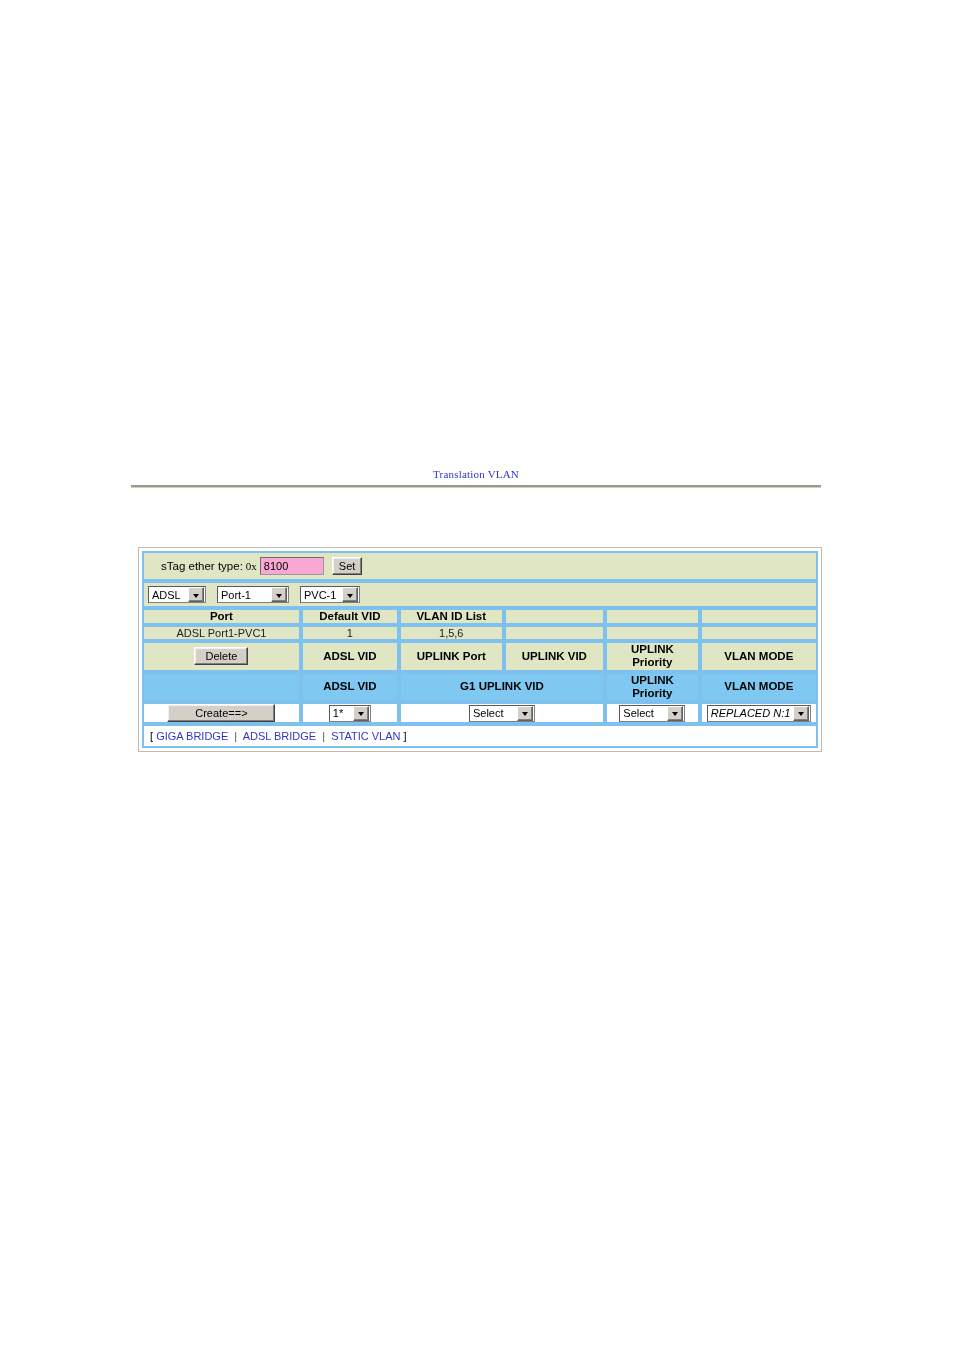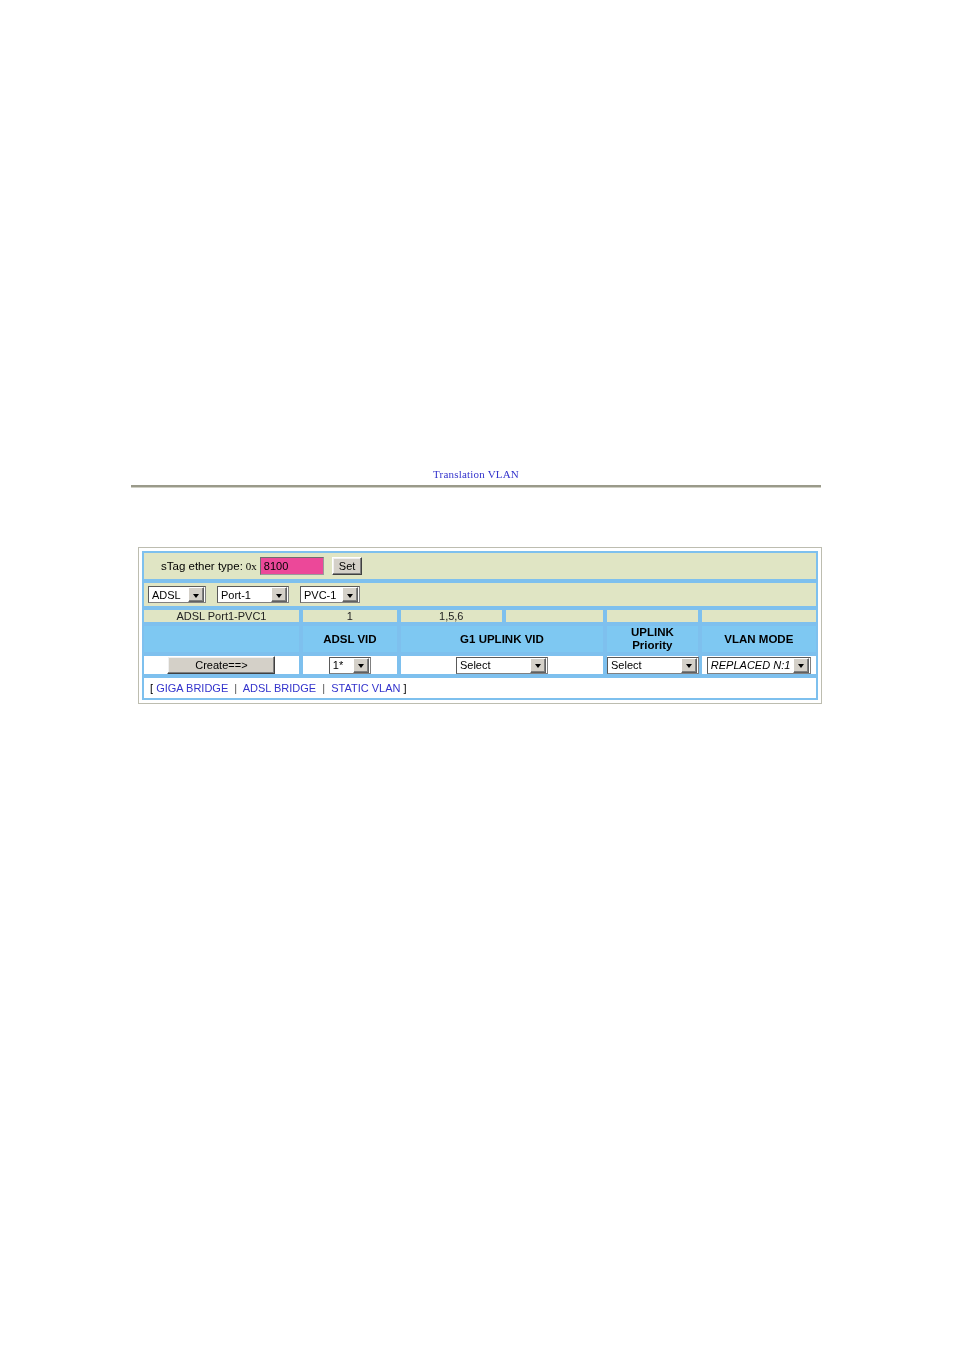--- a/index.html
+++ b/index.html
@@ -144,21 +144,21 @@
     font-size: 11px;
     font-family: "Liberation Serif", serif;
     margin-left: 3px;
   }
   input.txt {
     font-family: "Liberation Sans", sans-serif;
     font-size: 11px;
     border: 1px solid #9a9a9a;
     border-top-color: #6e6e6e;
     border-left-color: #6e6e6e;
-    background: #ec4899;
+    background: #f9a8d4;
     height: 16px;
     width: 56px;
     padding: 0 3px;
     margin-left: 3px;
     box-sizing: content-box;
     color: #000;
   }
   button.btn {
     font-family: "Liberation Sans", sans-serif;
     font-size: 11px;
@@ -217,21 +217,21 @@
     margin-top: -1px;
     border-left: 3px solid transparent;
     border-right: 3px solid transparent;
     border-top: 4px solid #000;
   }
 
   .sel-adsl   { width: 58px; }
   .sel-port   { width: 72px; }
   .sel-pvc    { width: 60px; }
   .sel-vid    { width: 42px; }
-  .sel-select { width: 92px; }
+  .sel-select { width: 66px; }
   .sel-mode   { width: 104px; font-style: italic; }
 
   .selector-row {
     display: flex;
     align-items: center;
     gap: 11px;
     padding: 3px 4px;
   }
 
   
@@ -306,30 +306,51 @@
               <span class="arrow"></span>
             </span>
             <span class="sel sel-pvc">
               <span class="lbl">PVC-1</span>
               <span class="arrow"></span>
             </span>
           </div>
         </td>
       </tr>
 
+      <tr>
+        <td class="beige hdr">Port</td>
+        <td class="beige hdr">Default VID</td>
+        <td class="beige hdr">VLAN ID List</td>
+        <td class="beige hdr">&nbsp;</td>
+        <td class="beige hdr">&nbsp;</td>
+        <td class="beige hdr">&nbsp;</td>
+      </tr>
 
       <tr>
         <td class="beige datacell">ADSL Port1-PVC1</td>
         <td class="beige datacell">1</td>
         <td class="beige datacell">1,5,6</td>
         <td class="beige datacell">&nbsp;</td>
         <td class="beige datacell">&nbsp;</td>
         <td class="beige datacell">&nbsp;</td>
       </tr>
 
+      <tr>
+        <td class="beige ctr">
+          <button class="btn" style="min-width:54px;">Delete</button>
+        </td>
+        <td class="beige hdr">ADSL VID</td>
+        <td class="beige hdr">UPLINK Port</td>
+        <td class="beige hdr">UPLINK VID</td>
+        <td class="beige hdr">
+          <span>UPLINK</span><br>
+          <span>Priority</span>
+        </td>
+        <td class="beige hdr">VLAN MODE</td>
+      </tr>
 
       <tr>
         <td class="blue hdr">&nbsp;</td>
         <td class="blue hdr">ADSL VID</td>
         <td class="blue hdr" colspan="2">G1 UPLINK VID</td>
         <td class="blue hdr">
           <span>UPLINK</span><br>
           <span>Priority</span>
         </td>
         <td class="blue hdr">VLAN MODE</td>

